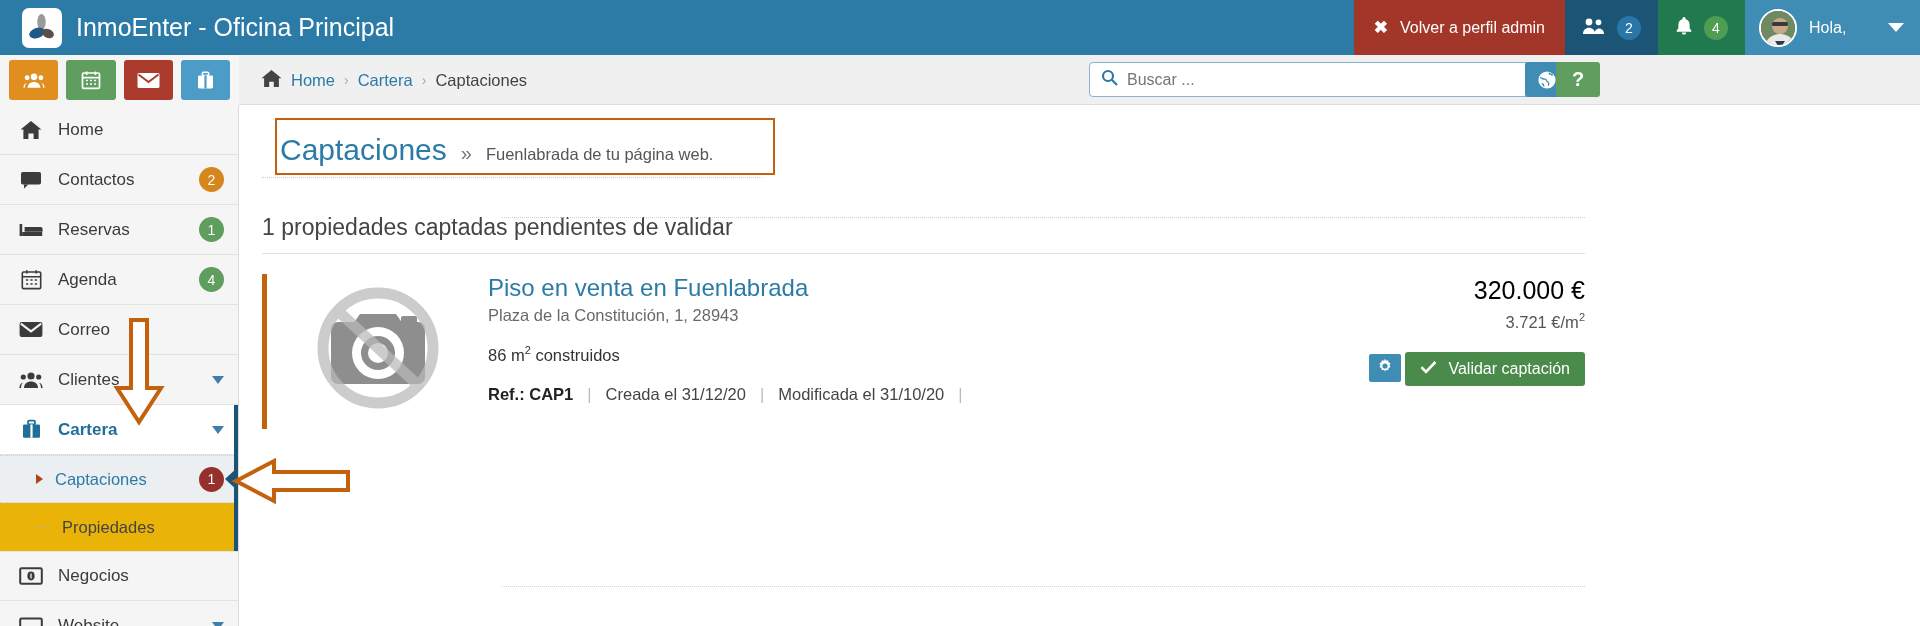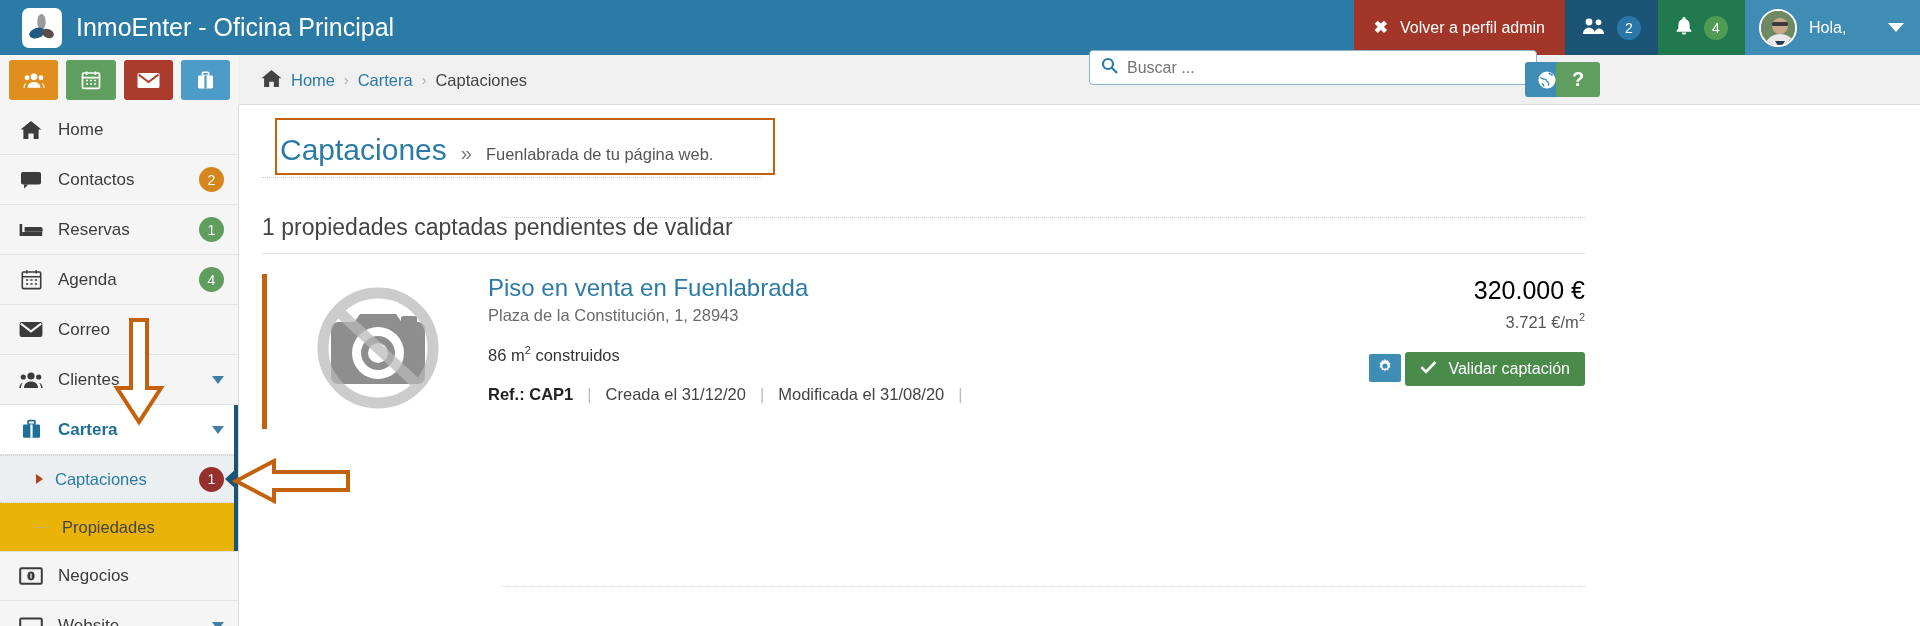--- a/index.html
+++ b/index.html
@@ -86,21 +86,21 @@
   .breadcrumb {
     position: absolute; top: 55px; left: 239px; height: 50px;
     display: flex; align-items: center; gap: 9px; padding-left: 22px;
     font-size: 16.5px; color: #555;
   }
   .bc-link { color: #2b7ba6; cursor: pointer; }
   .bc-sep { color: #aaa; font-size: 14px; }
   .bc-current { color: #444; }
 
   .searchwrap {
-    position: absolute; top: 50px; right: 72px; width: 448px; height: 35px;
+    position: absolute; top: 62px; right: 72px; width: 448px; height: 35px;
   }
   .searchbox {
     width: 100%; height: 35px; background: #fff; border: 1px solid #8ab4cd;
     border-radius: 4px; display: flex; align-items: center; padding: 0 11px;
     gap: 9px;
   }
   .search-input {
     border: none; outline: none; font-size: 16px; color: #888;
     font-family: "Liberation Sans", sans-serif; background: transparent;
     flex: 1 1 auto;
@@ -544,21 +544,21 @@
         <div class="prop-title">Piso en venta en Fuenlabrada</div>
         <div class="prop-address">Plaza de la Constitución, 1, 28943</div>
         <div class="prop-size">
           <span>86 m</span><sup>2</sup><span> construidos</span>
         </div>
         <div class="prop-meta">
           <span class="ref">Ref.: CAP1</span>
           <span class="meta-sep">|</span>
           <span>Creada el 31/12/20</span>
           <span class="meta-sep">|</span>
-          <span>Modificada el 31/08/20</span>
+          <span>Modificada el 31/10/20</span>
           <span class="meta-sep">|</span>
         </div>
       </div>
 
       <div class="prop-right">
         <div class="prop-price">320.000 €</div>
         <div class="prop-unit">
           <span>3.721 €/m</span><sup>2</sup>
         </div>
         <div class="gear-btn">

